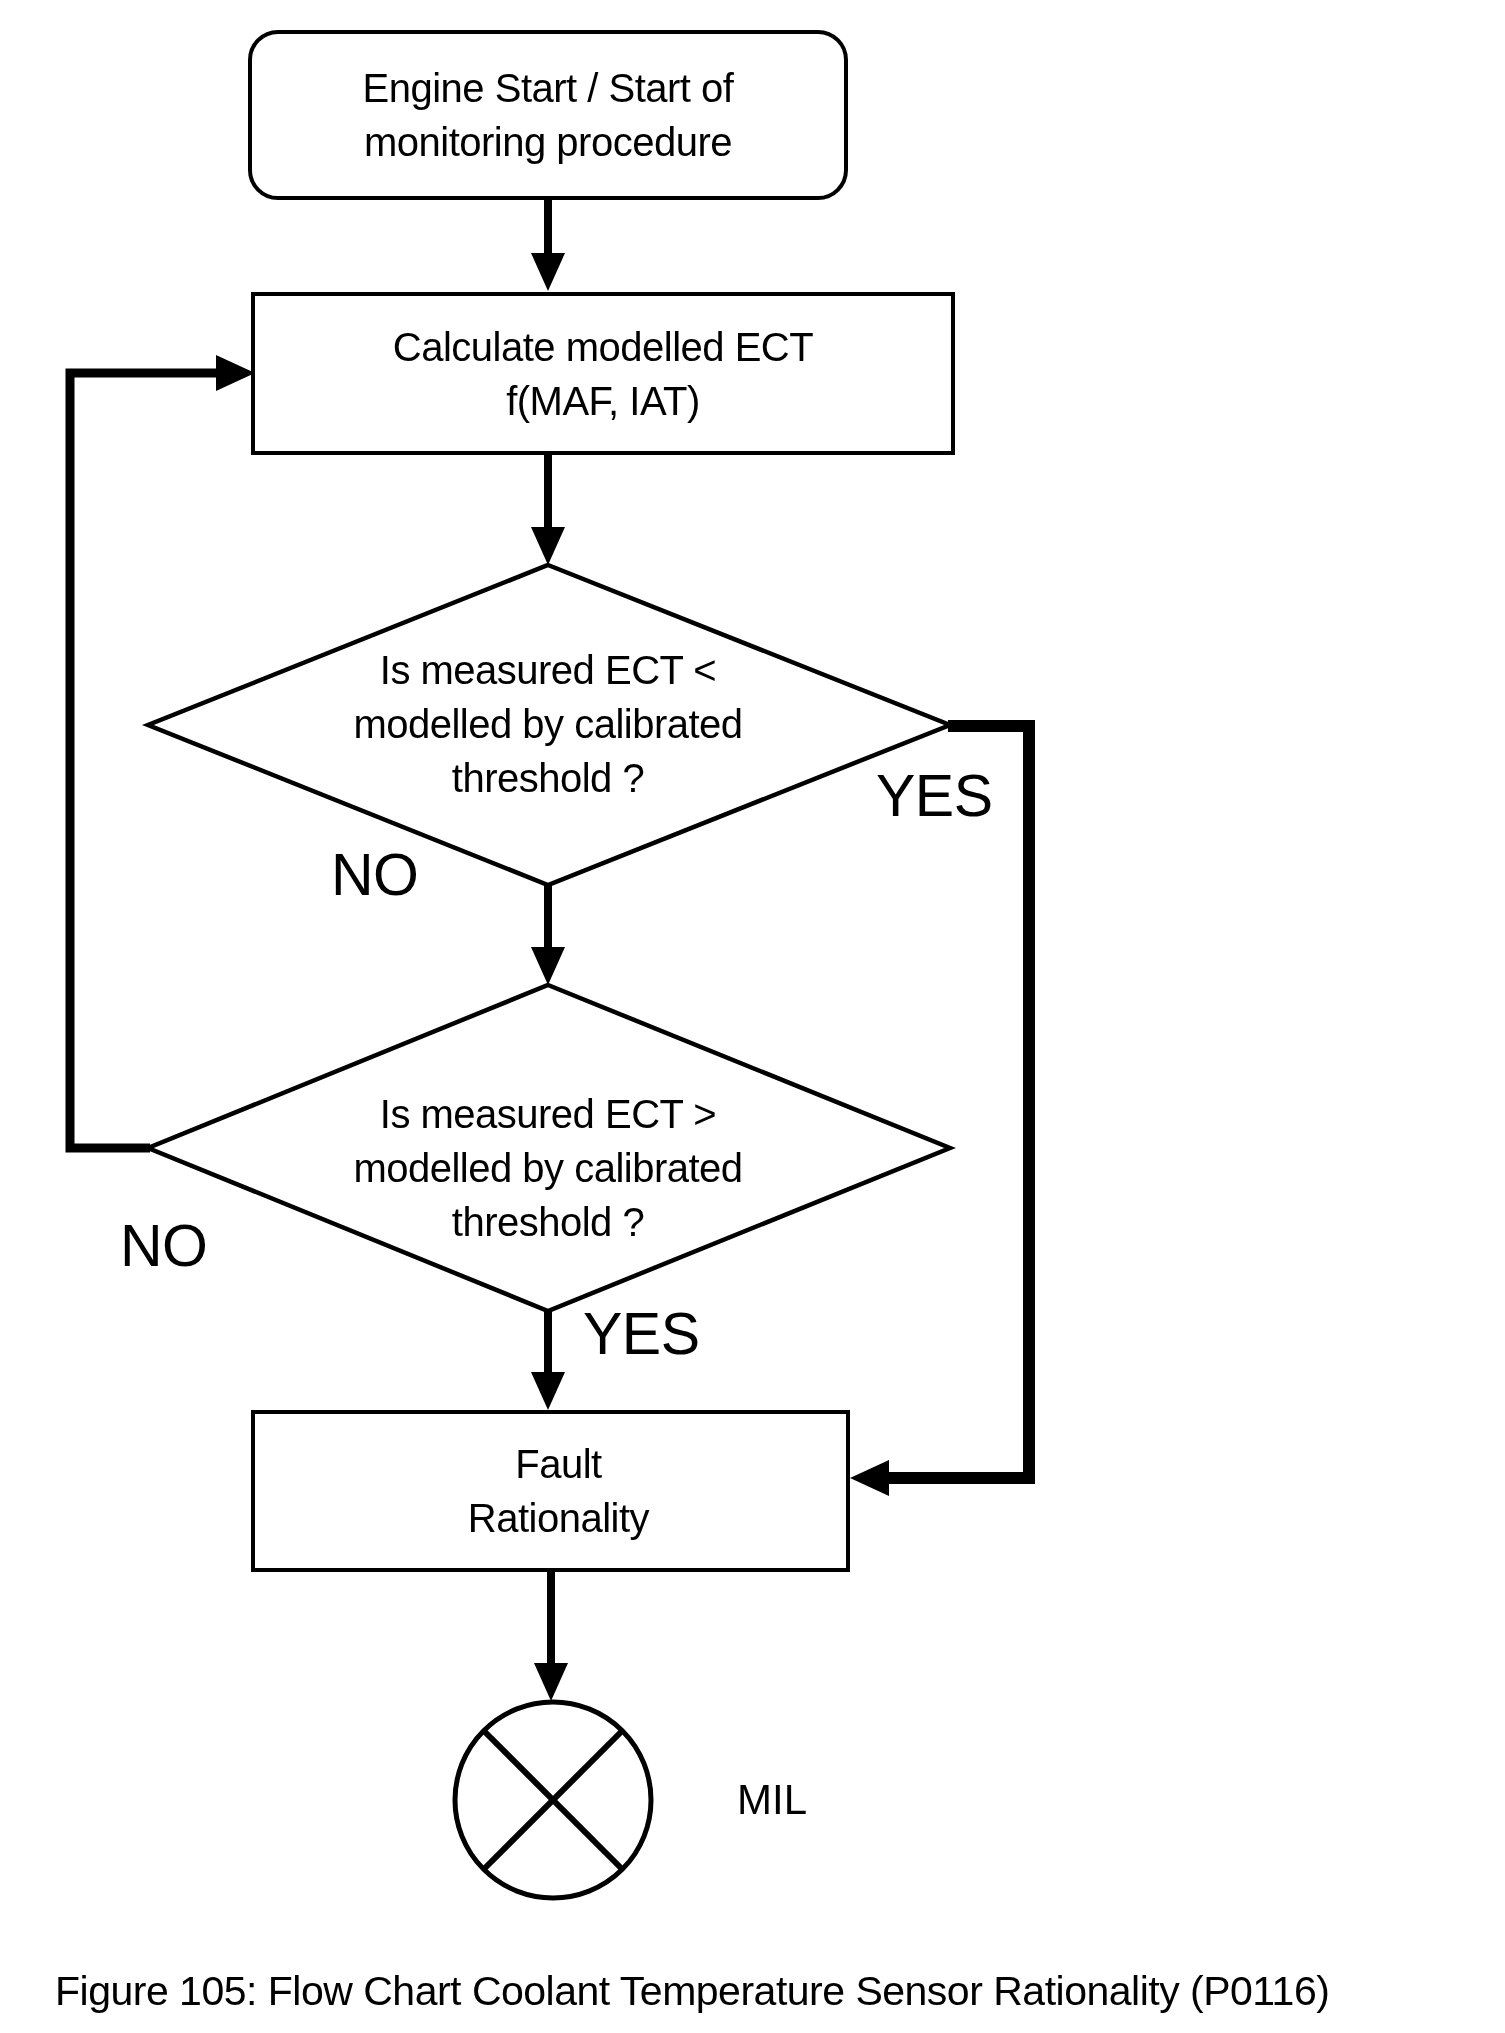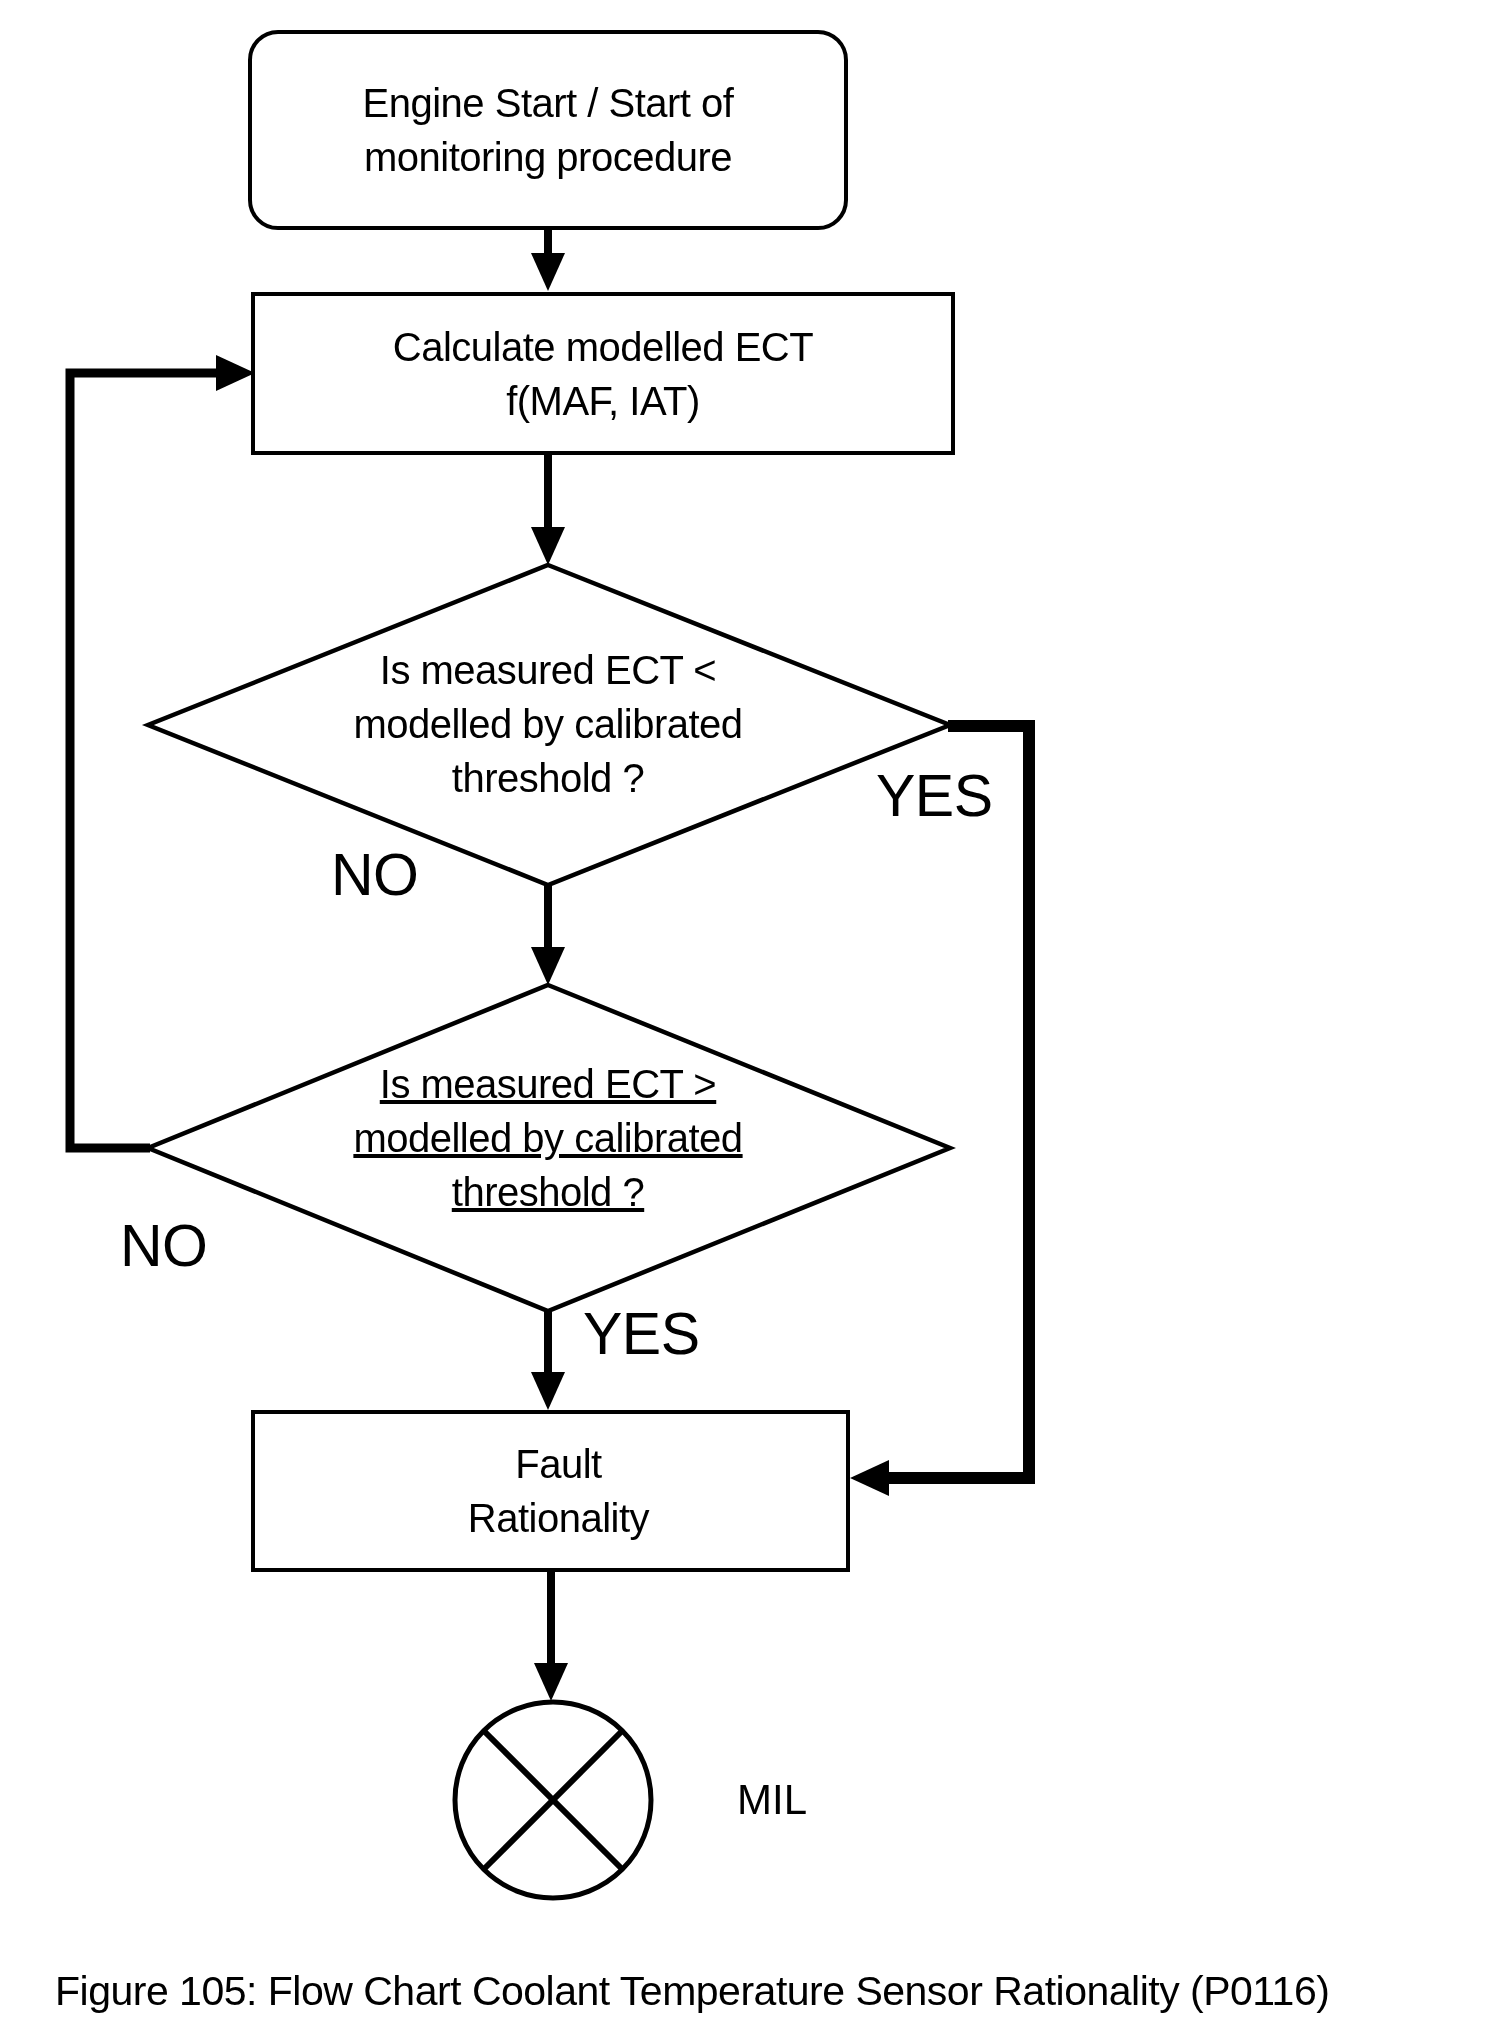--- a/index.html
+++ b/index.html
@@ -112,41 +112,41 @@
       <polygon points="551,1701 534,1663 568,1663" fill="#000000"></polygon>
     </g>
 
     <g>
       <circle cx="553" cy="1800" r="98" fill="#ffffff" stroke="#000000" stroke-width="5"></circle>
       <line x1="484" y1="1731" x2="622" y2="1869" stroke="#000000" stroke-width="6"></line>
       <line x1="622" y1="1731" x2="484" y2="1869" stroke="#000000" stroke-width="6"></line>
     </g>
   </svg>
 
-  <div class="node node--rounded" style="left:248px; top:30px; width:600px; height:200px;">
+  <div class="node node--rounded" style="left:248px; top:30px; width:600px; height:170px;">
     <div class="node-text">
       <span>Engine Start / Start of</span>
       <span>monitoring procedure</span>
     </div>
   </div>
 
   <div class="node" style="left:251px; top:292px; width:704px; height:163px;">
     <div class="node-text">
       <span>Calculate modelled ECT</span>
       <span>f(MAF, IAT)</span>
     </div>
   </div>
 
   <div class="diamond-text" style="top:643px;">
     <span>Is measured ECT &lt;</span>
     <span>modelled by calibrated</span>
     <span>threshold ?</span>
   </div>
 
-  <div class="diamond-text" style="top:1057px;text-decoration:underline;">
+  <div class="diamond-text" style="top:1087px;">
     <span>Is measured ECT &gt;</span>
     <span>modelled by calibrated</span>
     <span>threshold ?</span>
   </div>
 
   <div class="node" style="left:251px; top:1410px; width:599px; height:162px;padding-left:16px;">
     <div class="node-text">
       <span>Fault</span>
       <span>Rationality</span>
     </div>

